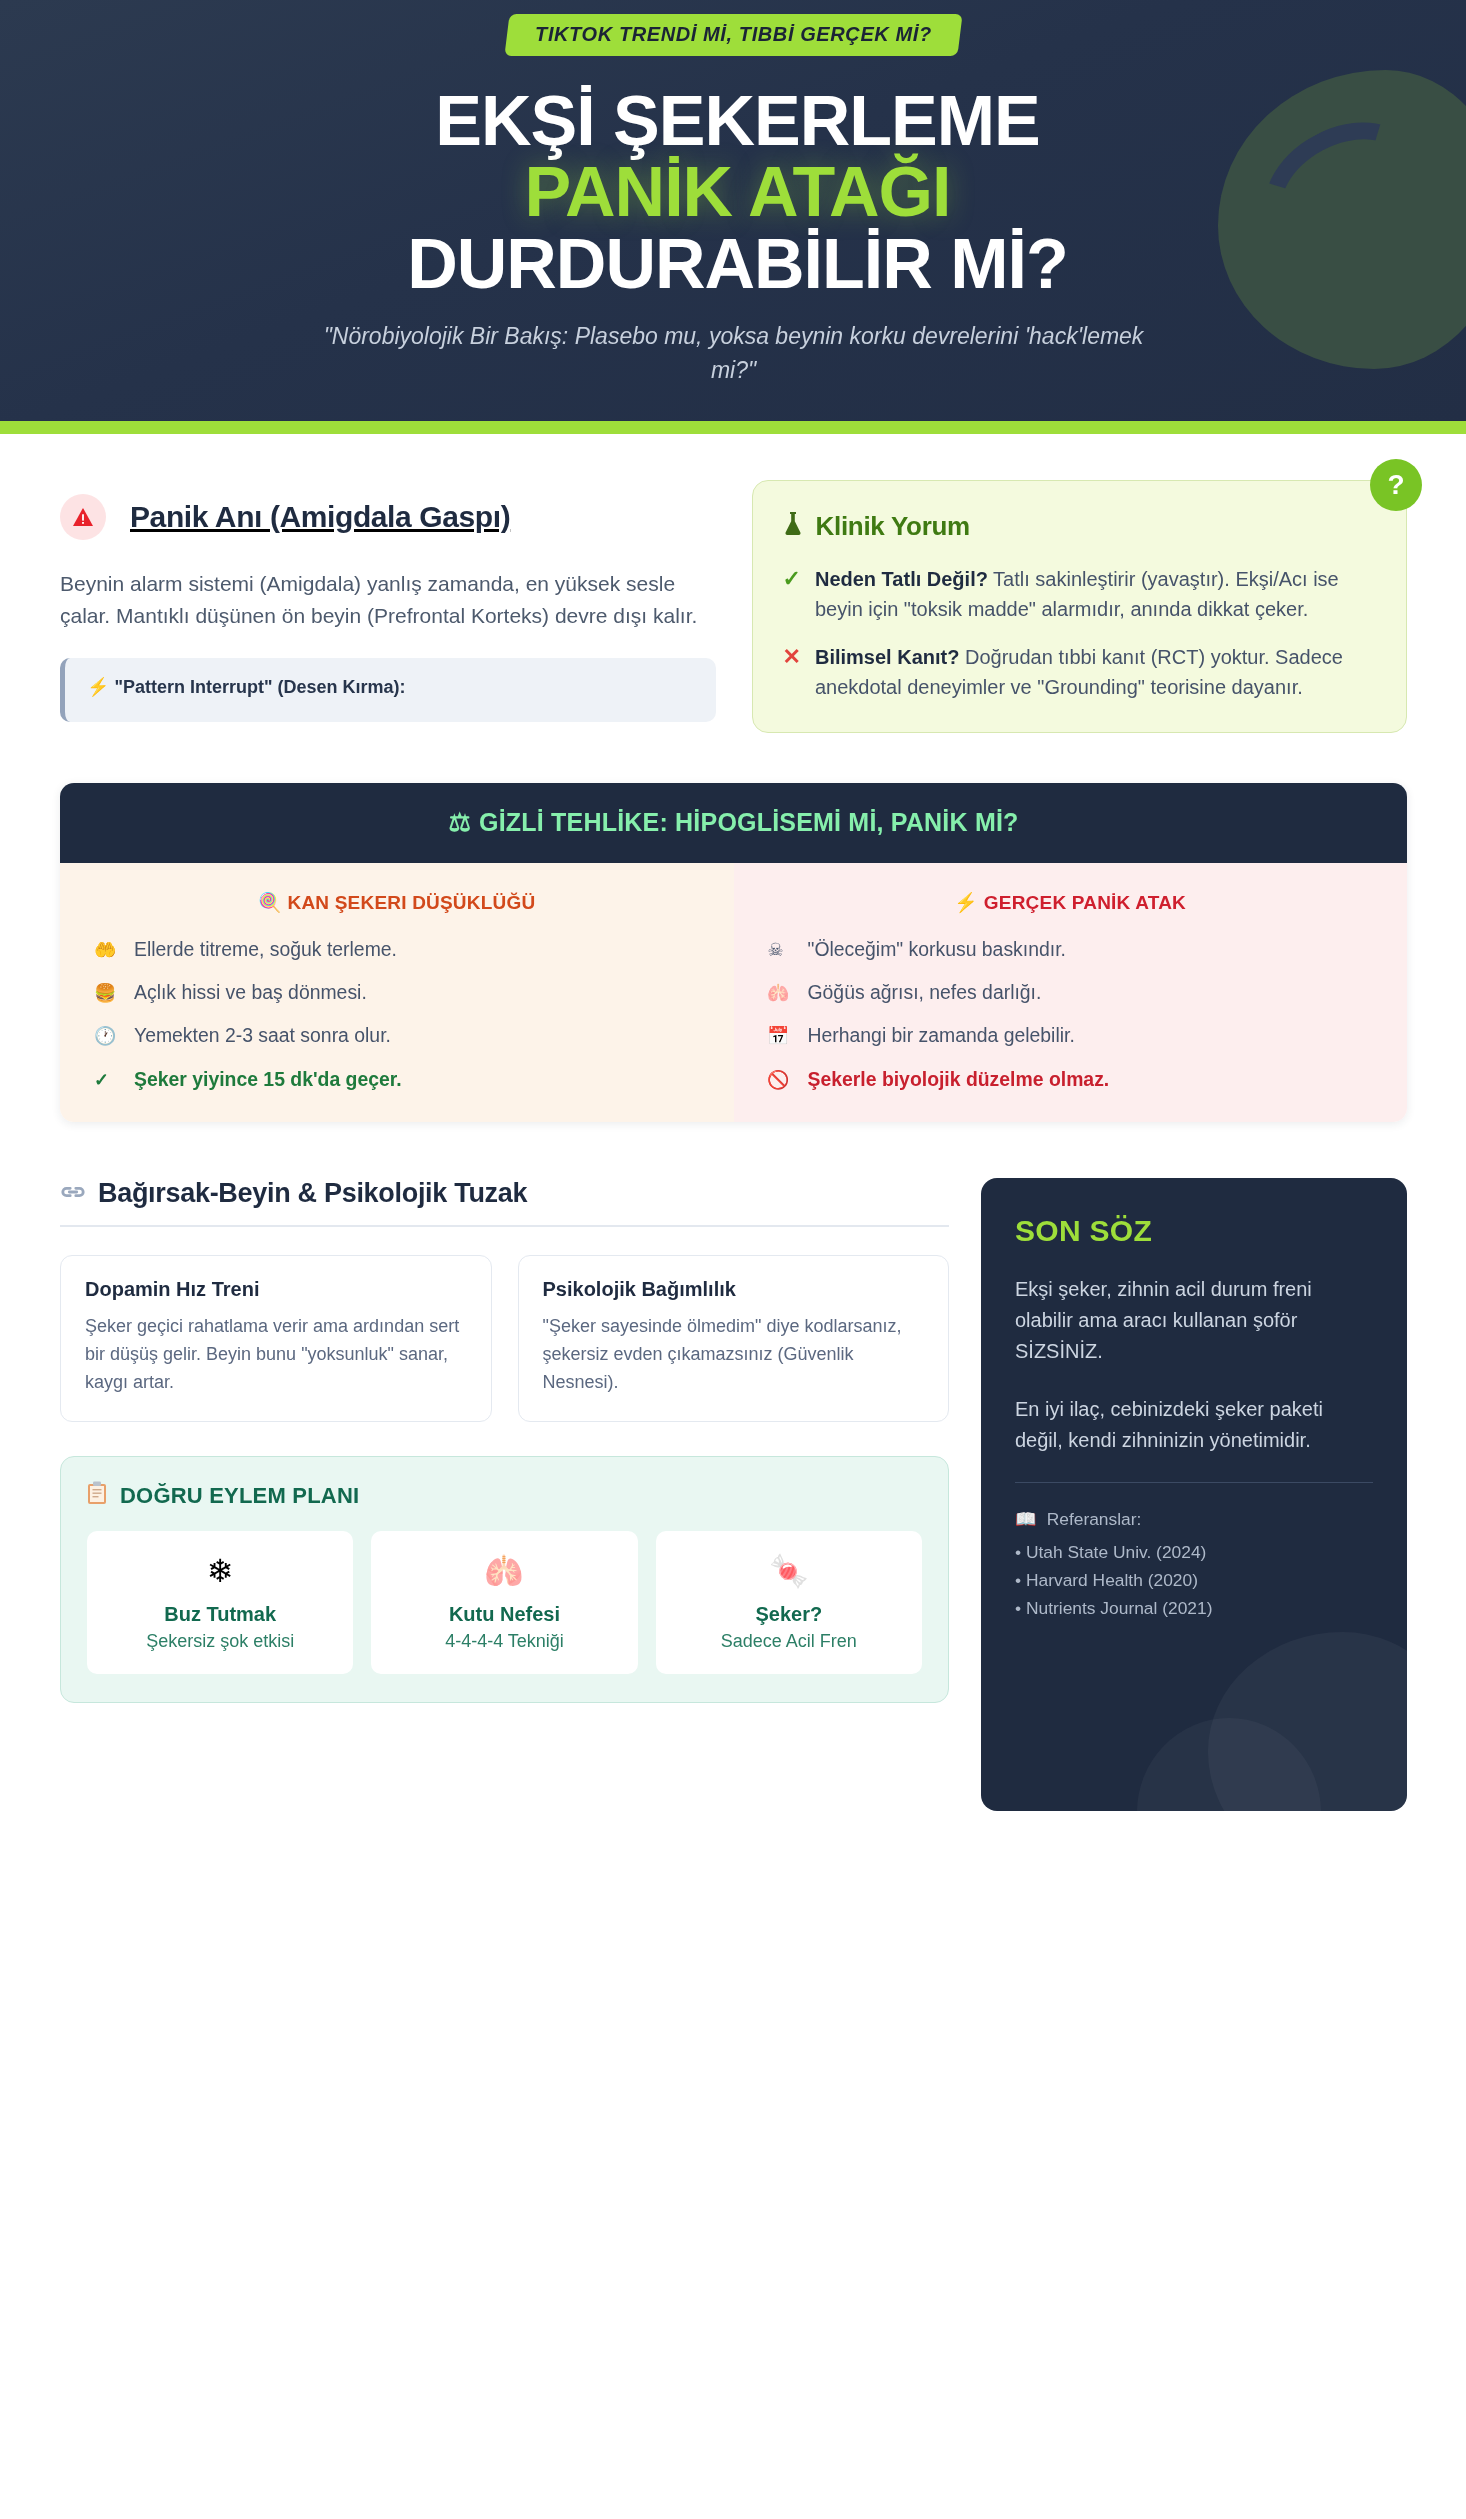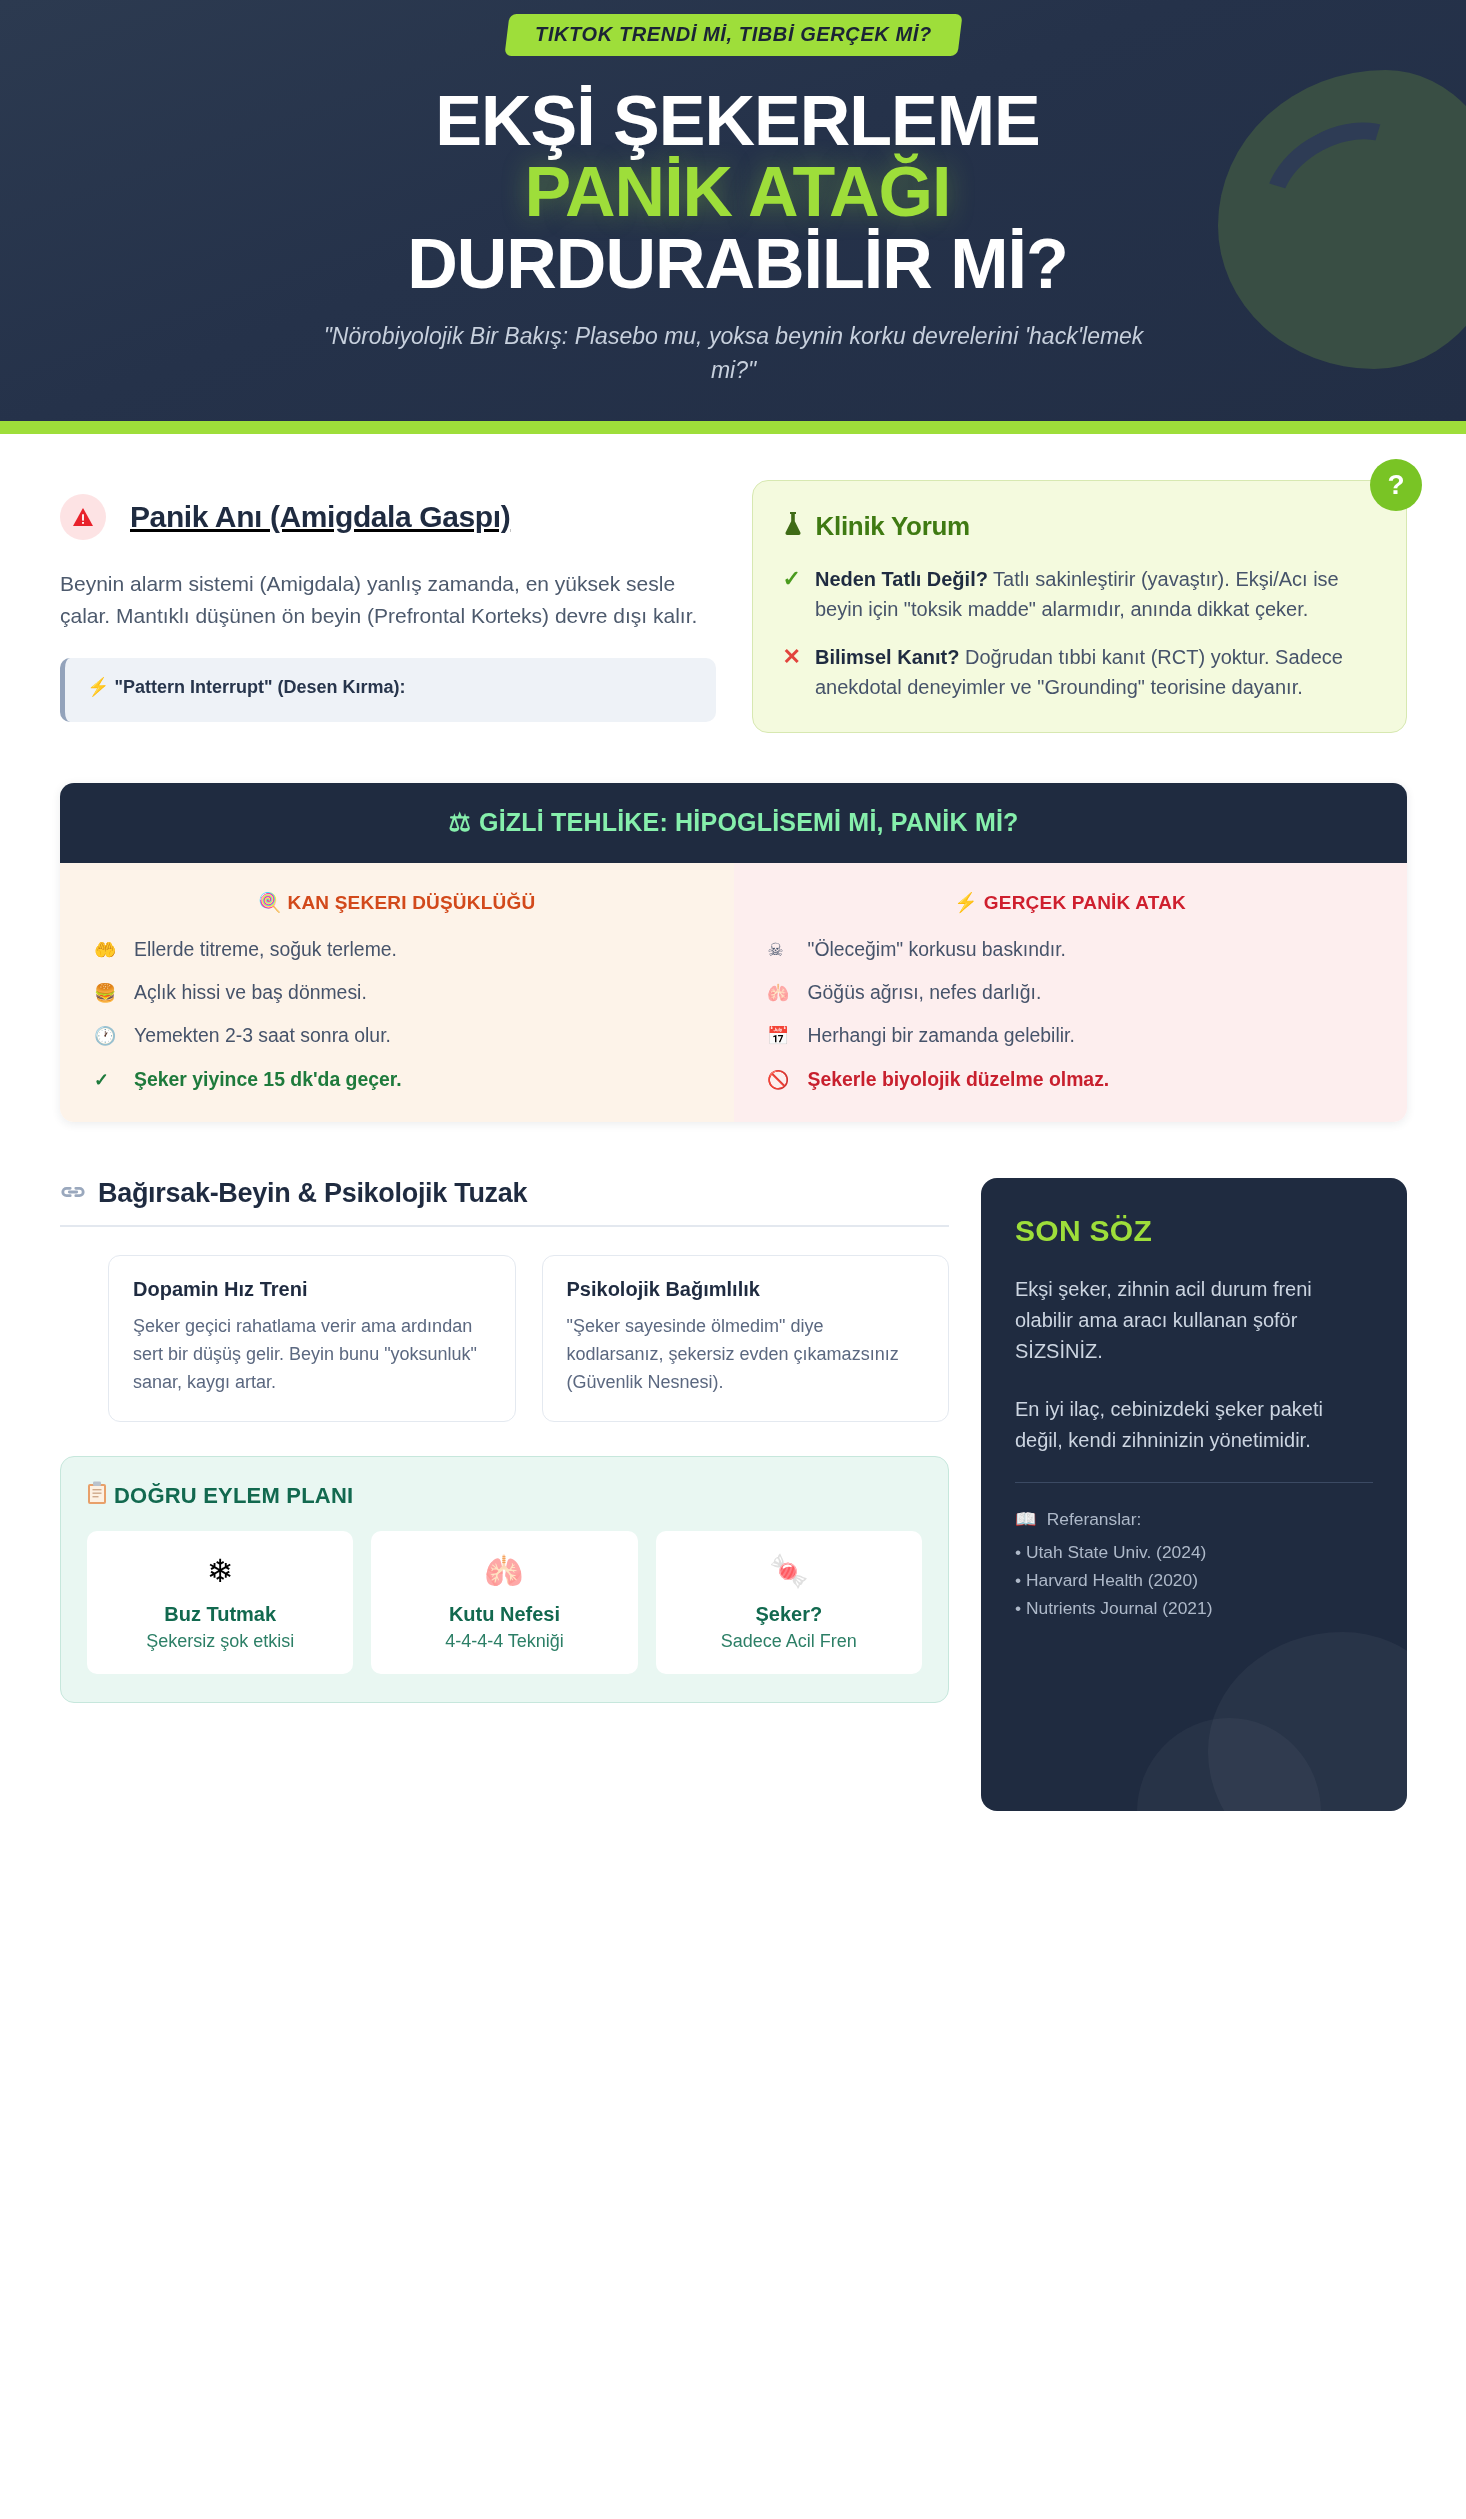--- a/index.html
+++ b/index.html
@@ -241,21 +241,21 @@
   .lower-left { flex: 1 1 0; min-width: 0; }
   .lower-right { flex: 0 0 426px; }
 
   .gut-head {
     display: flex; align-items: center; gap: 12px;
     font-size: 27px; font-weight: 800; color: #1f2b40;
     padding-bottom: 16px;
     border-bottom: 2px solid #e3e8ef;
     letter-spacing: -0.3px;
   }
-  .mini-cards { display: flex; gap: 26px; margin-top: 28px; margin-left: 48px; }
+  .mini-cards { display: flex; gap: 26px; margin-top: 28px; }
   .mini {
     flex: 1 1 0;
     background: #ffffff;
     border: 1px solid #e4e9f0;
     border-radius: 12px;
     padding: 22px 24px 24px 24px;
   }
   .mini-title {
     font-size: 20px; font-weight: 800; color: #1f2b40; margin-bottom: 12px;
   }
@@ -263,21 +263,21 @@
   .mini-body { font-size: 18px; line-height: 1.55; color: #5b6880; }
 
   .plan {
     margin-top: 34px;
     background: #e9f7f2;
     border: 1px solid #c6e7dc;
     border-radius: 14px;
     padding: 24px 26px 28px 26px;
   }
   .plan-head {
-    display: flex; align-items: center; gap: 7px;
+    display: flex; align-items: center; gap: 13px;
     font-size: 22px; font-weight: 800; color: #12694f;
     margin-bottom: 20px;
     letter-spacing: 0.2px;
   }
   .plan-cards { display: flex; gap: 18px; }
   .plan-card {
     flex: 1 1 0;
     background: #ffffff;
     border-radius: 10px;
     padding: 24px 10px 22px 10px;

